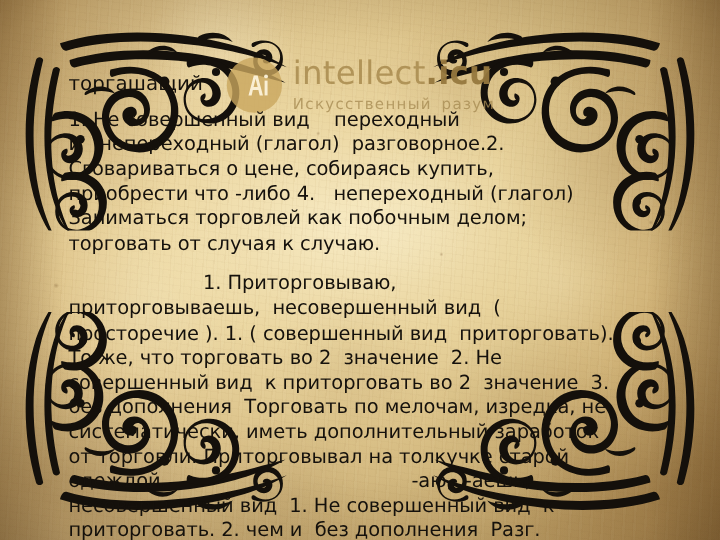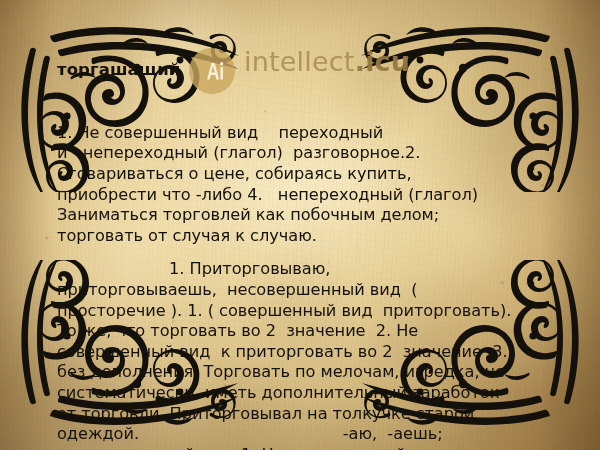--- a/index.html
+++ b/index.html
@@ -137,22 +137,21 @@
     position: absolute;
     left: 57px;
     top: 60px;
     width: 492px;
     color: #15110c;
   }
   #headword {
     font-size: 16.5px;
     line-height: 1.2;
     letter-spacing: 0.1px;
-    margin-bottom: 43px;
-    font-weight: bold;
+    margin-bottom: 10px;
   }
   .para {
     font-size: 16.2px;
     line-height: 20.6px;
     letter-spacing: -0.05px;
     white-space: pre-wrap;
     margin: 0;
   }
   #para-two { margin-top: 13px; }
 </style>
@@ -275,20 +274,21 @@
     <div class="wm-badge">
       <svg viewBox="0 0 40 40" xmlns="http://www.w3.org/2000/svg" aria-hidden="true">
         <path d="M14.2 30 L19.4 10.5 L23.2 10.5 L28.4 30 L25.2 30 L23.9 24.6 L18.5 24.6 L17.3 30 Z
                  M19.2 21.8 L23.2 21.8 L21.2 13.7 Z" fill="#fdf4dd" opacity="0.92"></path>
         <rect x="30" y="15.5" width="2.9" height="14.5" fill="#fdf4dd" opacity="0.92"></rect>
         <circle cx="31.4" cy="11.4" r="1.9" fill="#fdf4dd" opacity="0.92"></circle>
       </svg>
     </div>
     <div class="wm-text">
       <div class="wm-main"><span>intellect</span><b>.icu</b></div>
+      <div class="wm-sub">Искусственный  разум</div>
     </div>
   </div>
 
   <div id="content">
     <div id="headword">торгашащий</div>
     <p class="para" id="para-one">1. Не совершенный вид    переходный
 и   непереходный (глагол)  разговорное.2.
 Сговариваться о цене, собираясь купить,
 приобрести что -либо 4.   непереходный (глагол)
 Заниматься торговлей как побочным делом;

